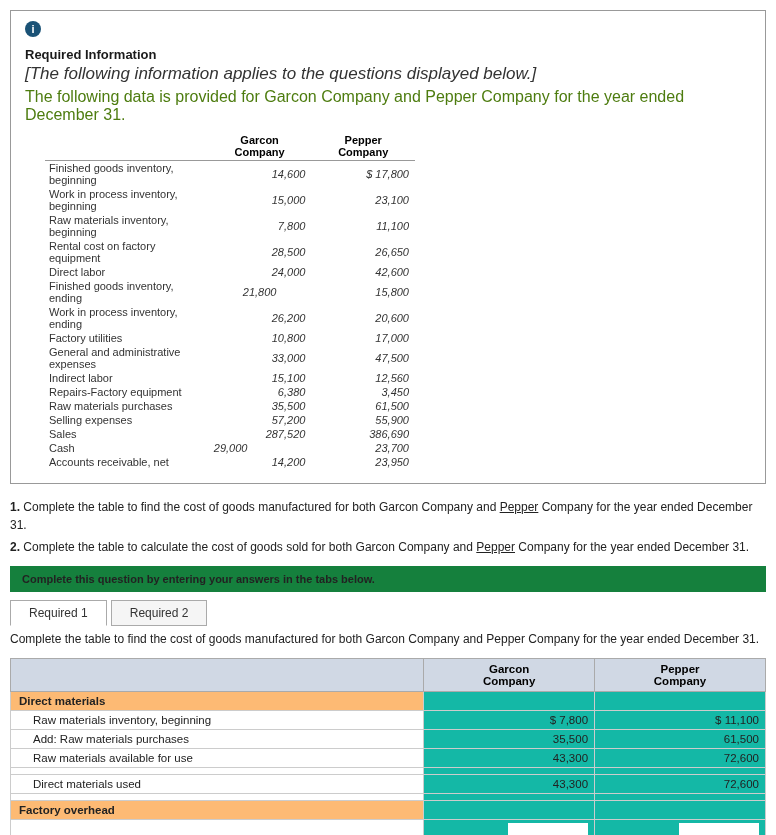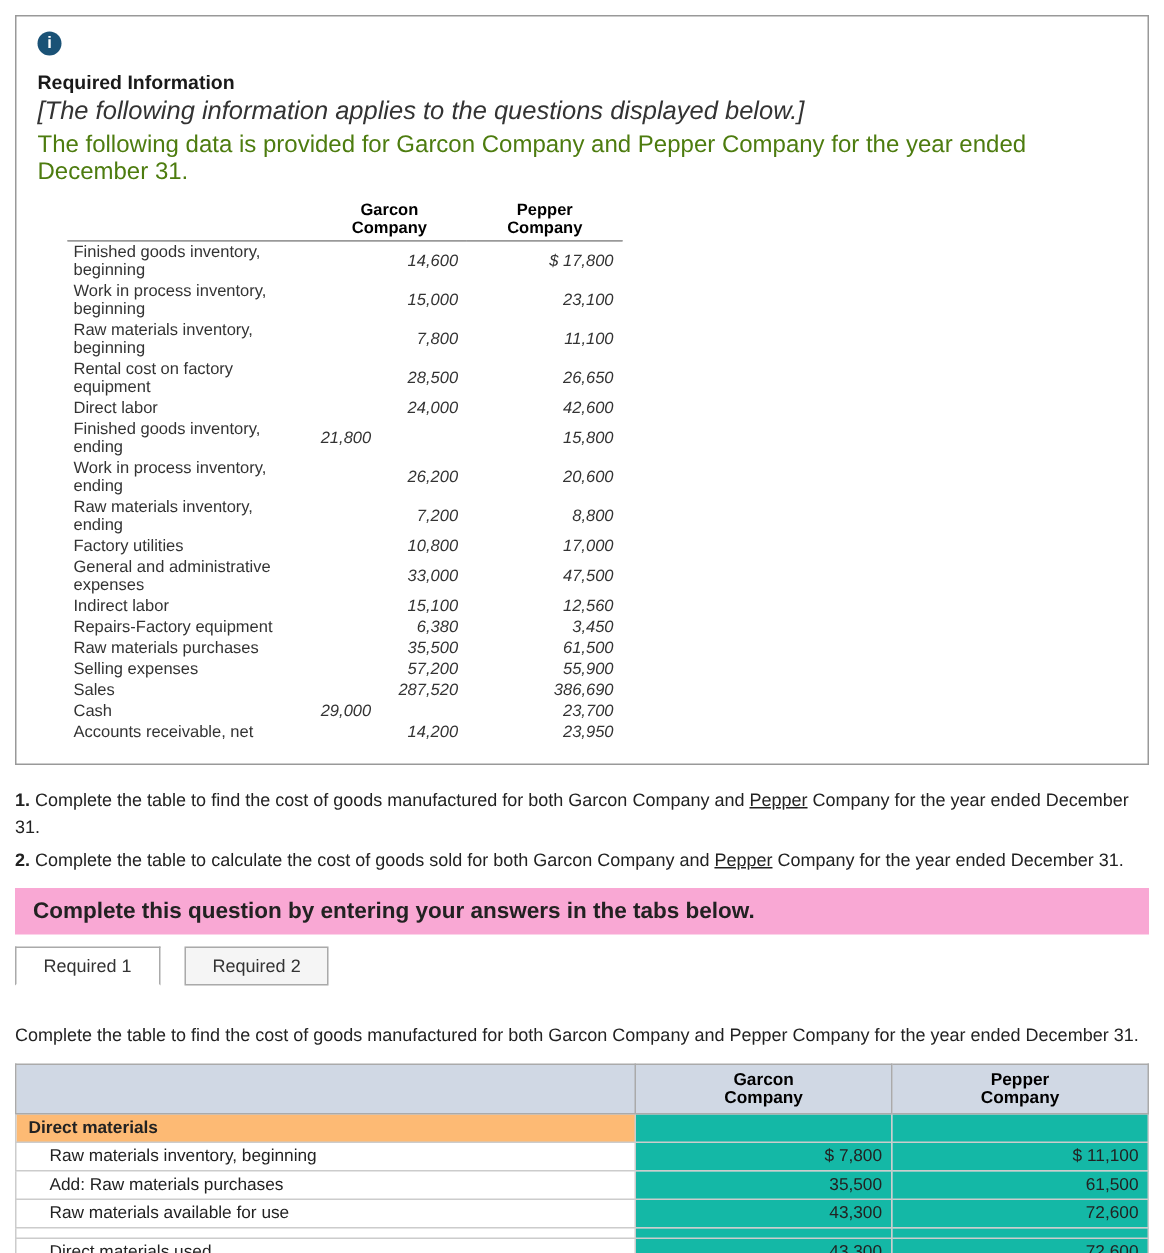--- a/index.html
+++ b/index.html
@@ -75,31 +75,31 @@
     .data-table .col-garcon { width: 120px; }
     .data-table .col-pepper { width: 120px; }
     .questions-text {
       font-size: 12px;
       color: #222;
       margin-bottom: 10px;
       line-height: 1.5;
     }
     .questions-text strong { font-weight: bold; }
     .section-header {
-      background: #f9a8d4;
+      background: #15803d;
       padding: 7px 12px;
-      font-size: 15px;
+      font-size: 11px;
       font-weight: bold;
       color: #222;
       margin-bottom: 8px;
     }
     .tabs-row {
       display: flex;
-      gap: 16px;
-      margin-bottom: 24px;
+      gap: 4px;
+      margin-bottom: 4px;
       border-bottom: none;
     }
     .tab {
       padding: 5px 18px;
       border: 1px solid #aaa;
       background: #f5f5f5;
       font-size: 12px;
       cursor: pointer;
       color: #333;
     }
@@ -201,32 +201,27 @@
             <td style="text-align: right;">28,500</td>
             <td style="text-align: right;">26,650</td>
           </tr>
           <tr>
             <td style="padding-left: 4px;">Direct labor</td>
             <td style="text-align: right;">24,000</td>
             <td style="text-align: right;">42,600</td>
           </tr>
           <tr>
             <td style="padding-left: 4px;">Finished goods inventory, ending</td>
-            <td style="text-align: left;">21,800</td>
+            <td style="text-align: center;">21,800</td>
             <td style="text-align: right;">15,800</td>
           </tr>
           <tr>
             <td style="padding-left: 4px;">Work in process inventory, ending</td>
             <td style="text-align: right;">26,200</td>
             <td style="text-align: right;">20,600</td>
-          </tr>
-          <tr>
-            <td style="padding-left: 4px;">Raw materials inventory, ending</td>
-            <td style="text-align: right;">7,200</td>
-            <td style="text-align: right;">8,800</td>
           </tr>
           <tr>
             <td style="padding-left: 4px;">Factory utilities</td>
             <td style="text-align: right;">10,800</td>
             <td style="text-align: right;">17,000</td>
           </tr>
           <tr>
             <td style="padding-left: 4px;">General and administrative expenses</td>
             <td style="text-align: right;">33,000</td>
             <td style="text-align: right;">47,500</td>

